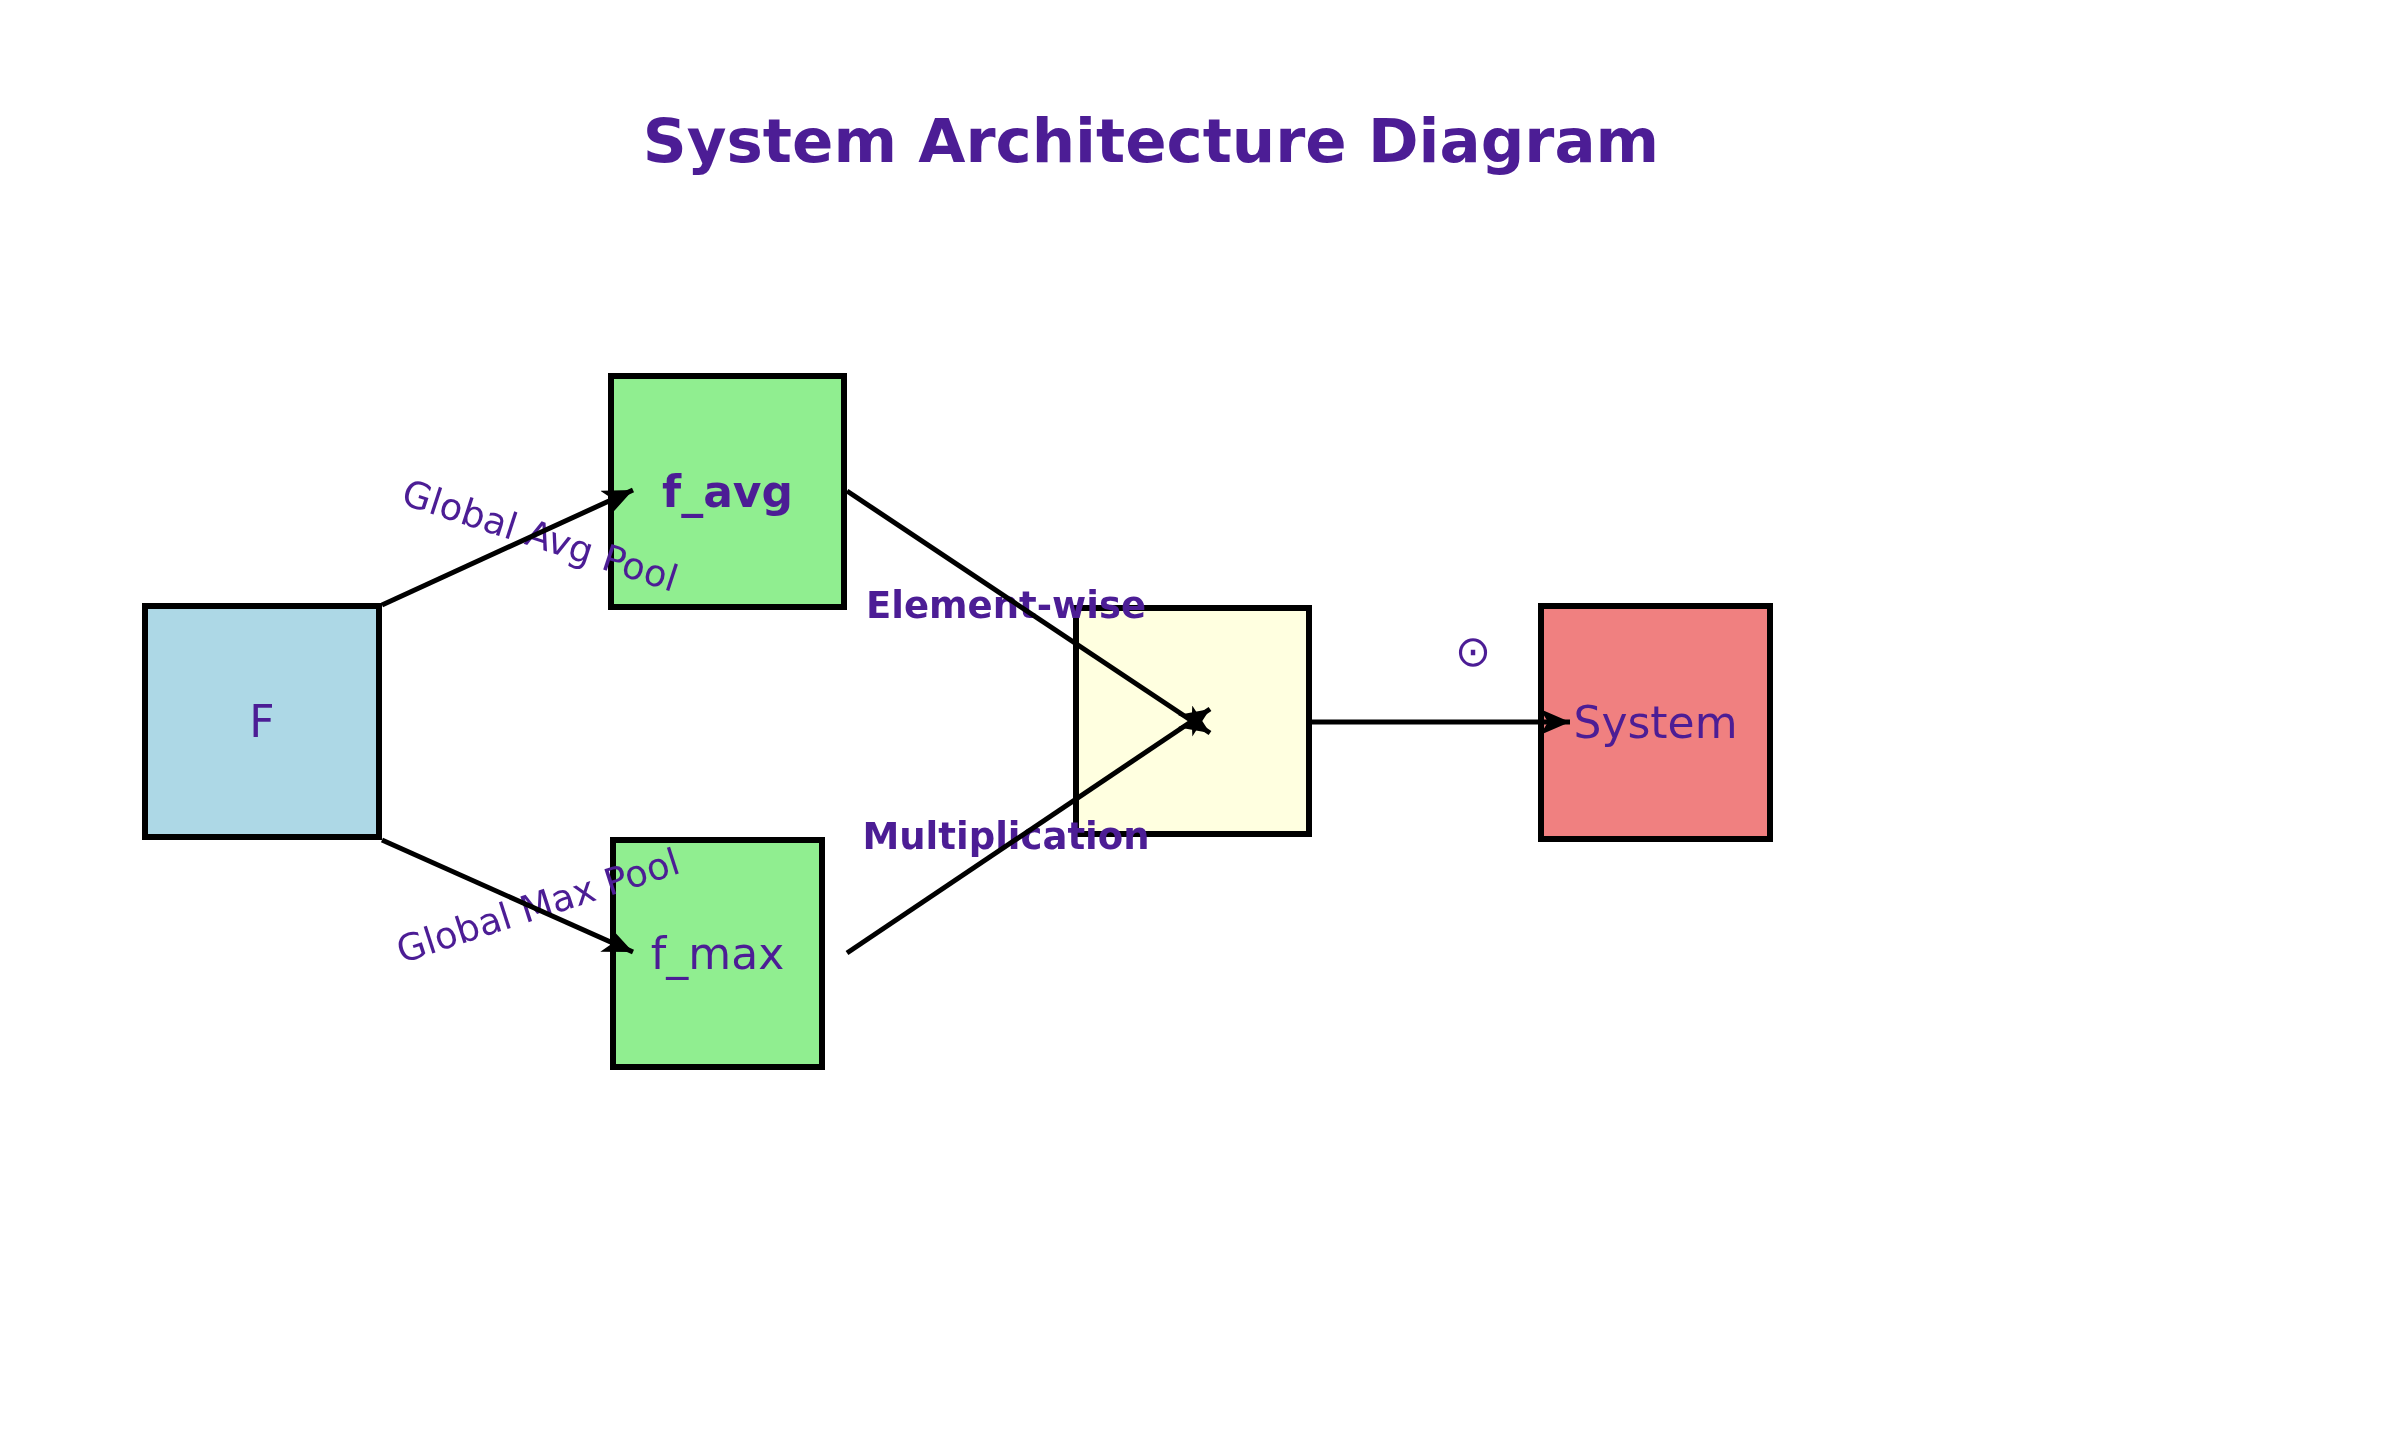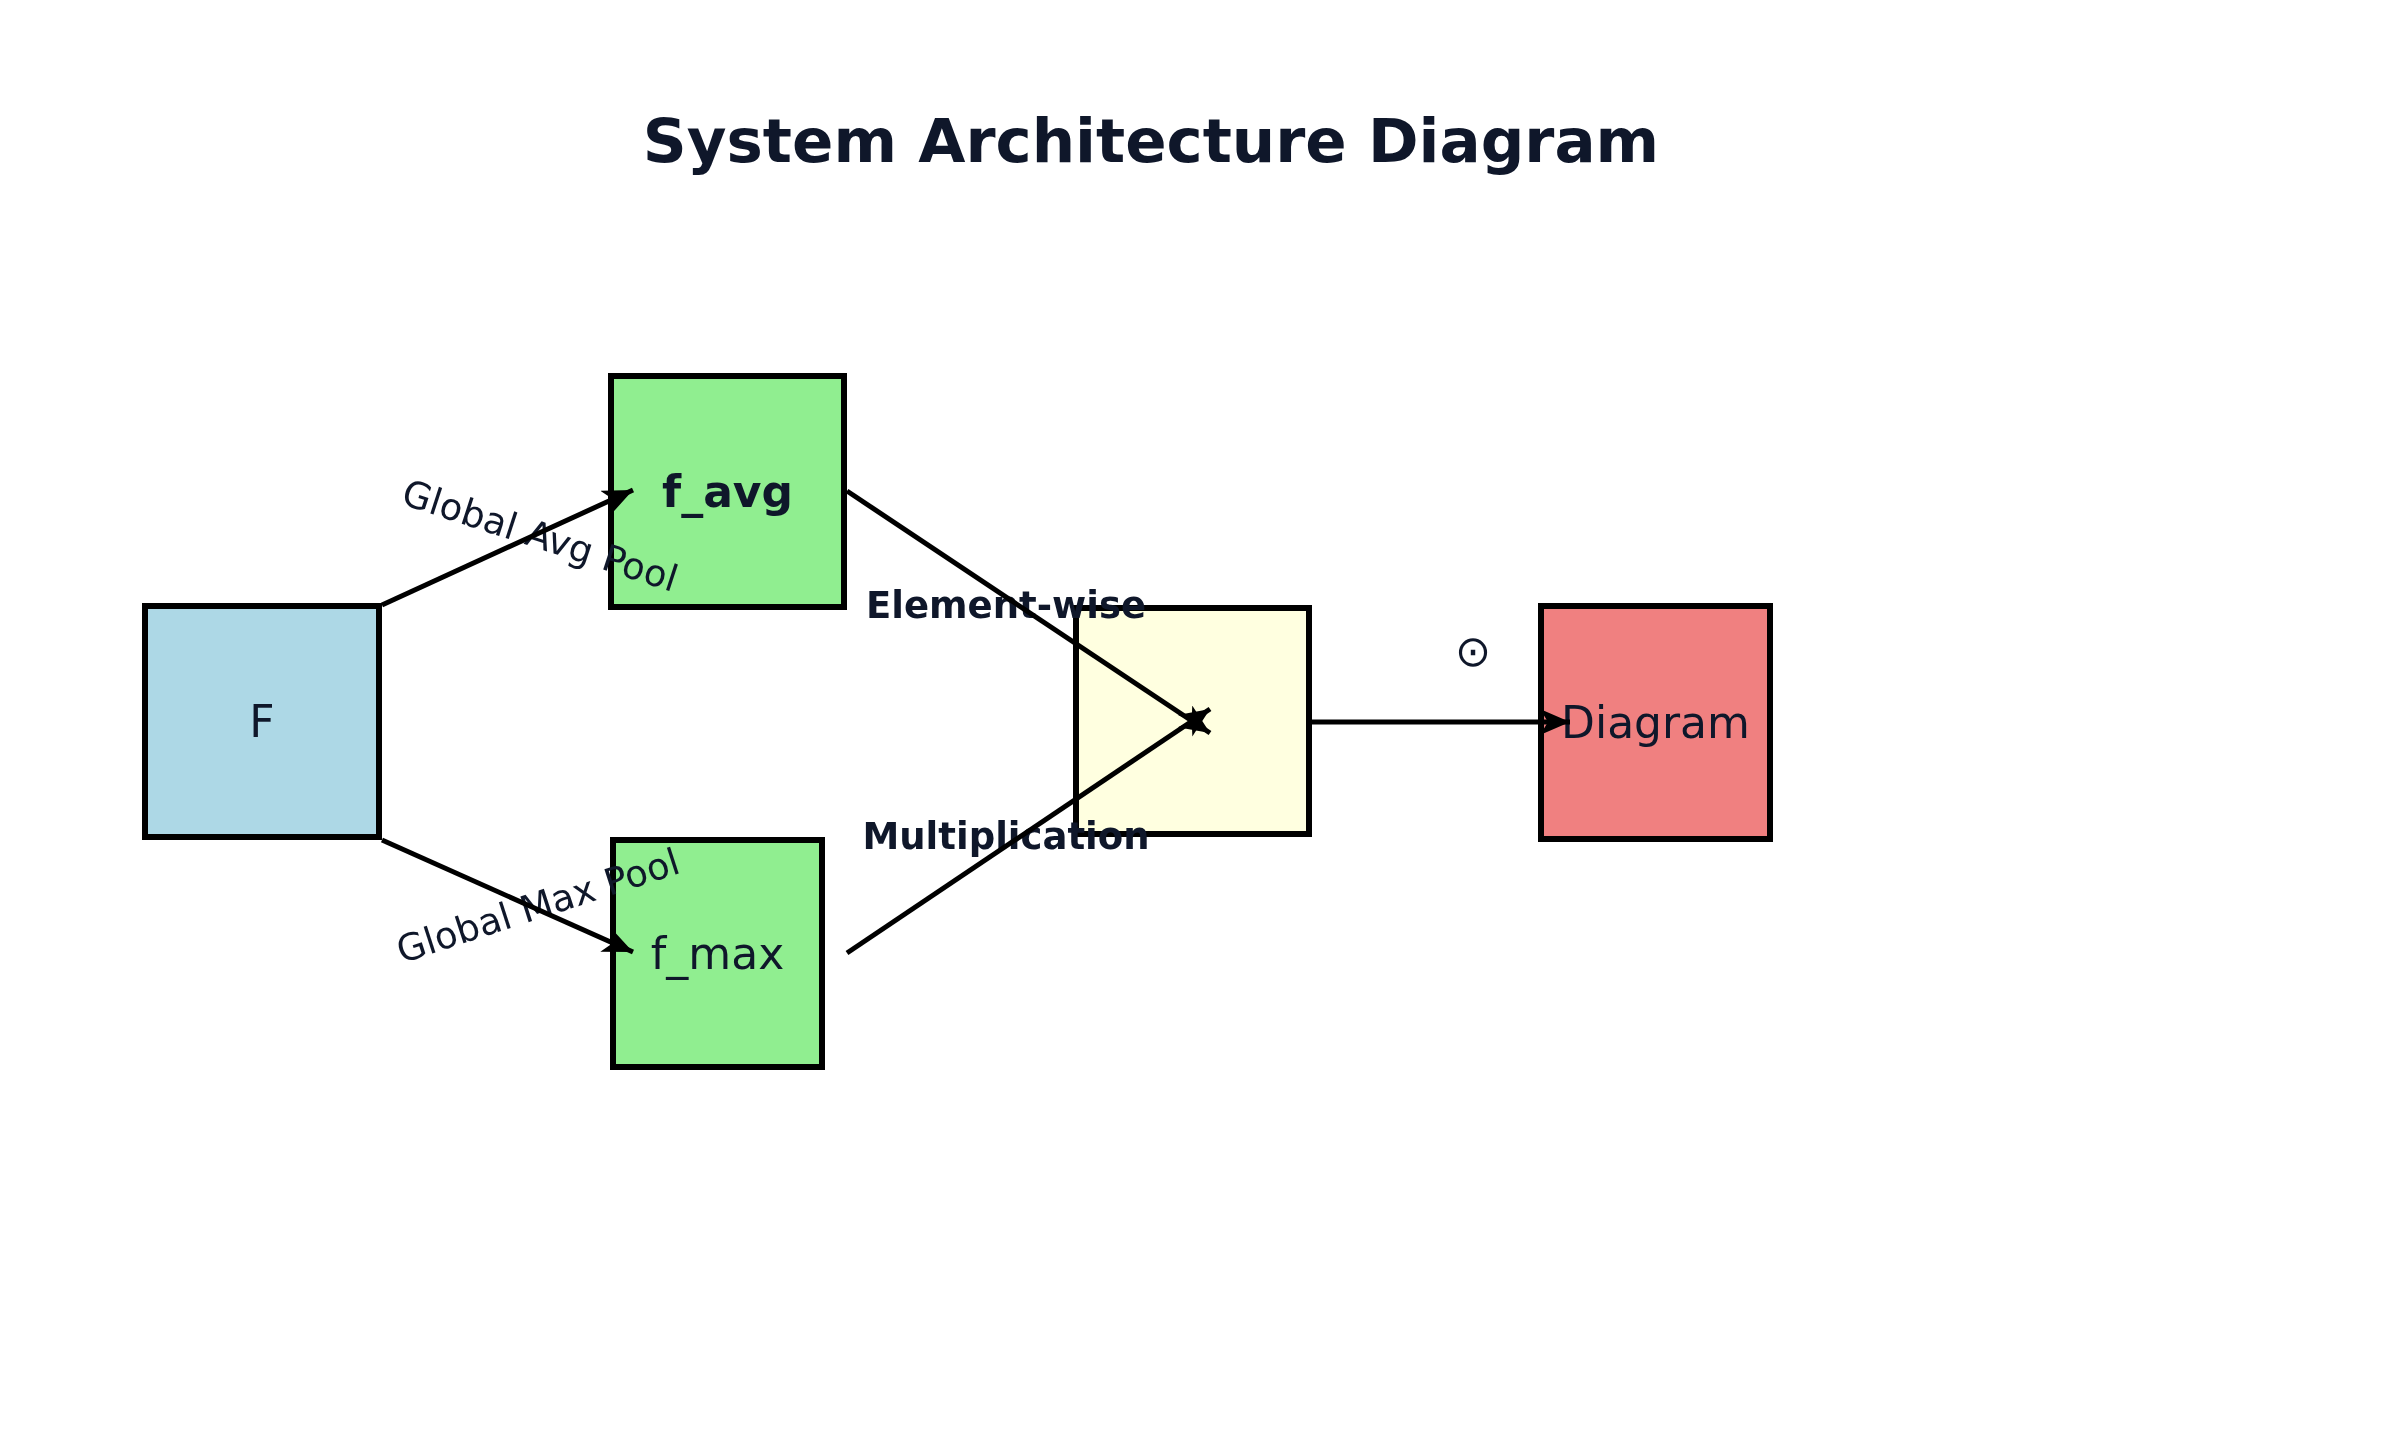--- a/index.html
+++ b/index.html
@@ -7,21 +7,21 @@
     padding: 0;
     background: #FFFFFF;
   }
   #canvas {
     position: relative;
     width: 2385px;
     height: 1446px;
     background: #FFFFFF;
     overflow: hidden;
     font-family: "DejaVu Sans", sans-serif;
-    color: #0f172a;
+    color: #4c1d95;
   }
   .title {
     position: absolute;
     left: 1151px;
     top: 140px;
     transform: translate(-50%, -50%);
     font-size: 61px;
     font-weight: bold;
     white-space: nowrap;
     z-index: 1;
@@ -99,21 +99,21 @@
 
   <div class="node" id="node-max" style="background-color: rgb(144, 238, 144);">
     <span class="node-label">f_max</span>
   </div>
 
   <div class="node" id="node-fuse" style="background-color: rgb(255, 255, 224);">
     <span class="node-label"></span>
   </div>
 
   <div class="node" id="node-output" style="background-color: rgb(240, 128, 128);">
-    <span class="node-label">Diagram</span>
+    <span class="node-label">System</span>
   </div>
 
   <div class="edge-label" id="label-avg-pool">Global Avg Pool</div>
 
   <div class="edge-label" id="label-max-pool">Global Max Pool</div>
 
   <div class="edge-label" id="label-elementwise">Element-wise</div>
 
   <div class="edge-label" id="label-multiplication">Multiplication</div>
 

